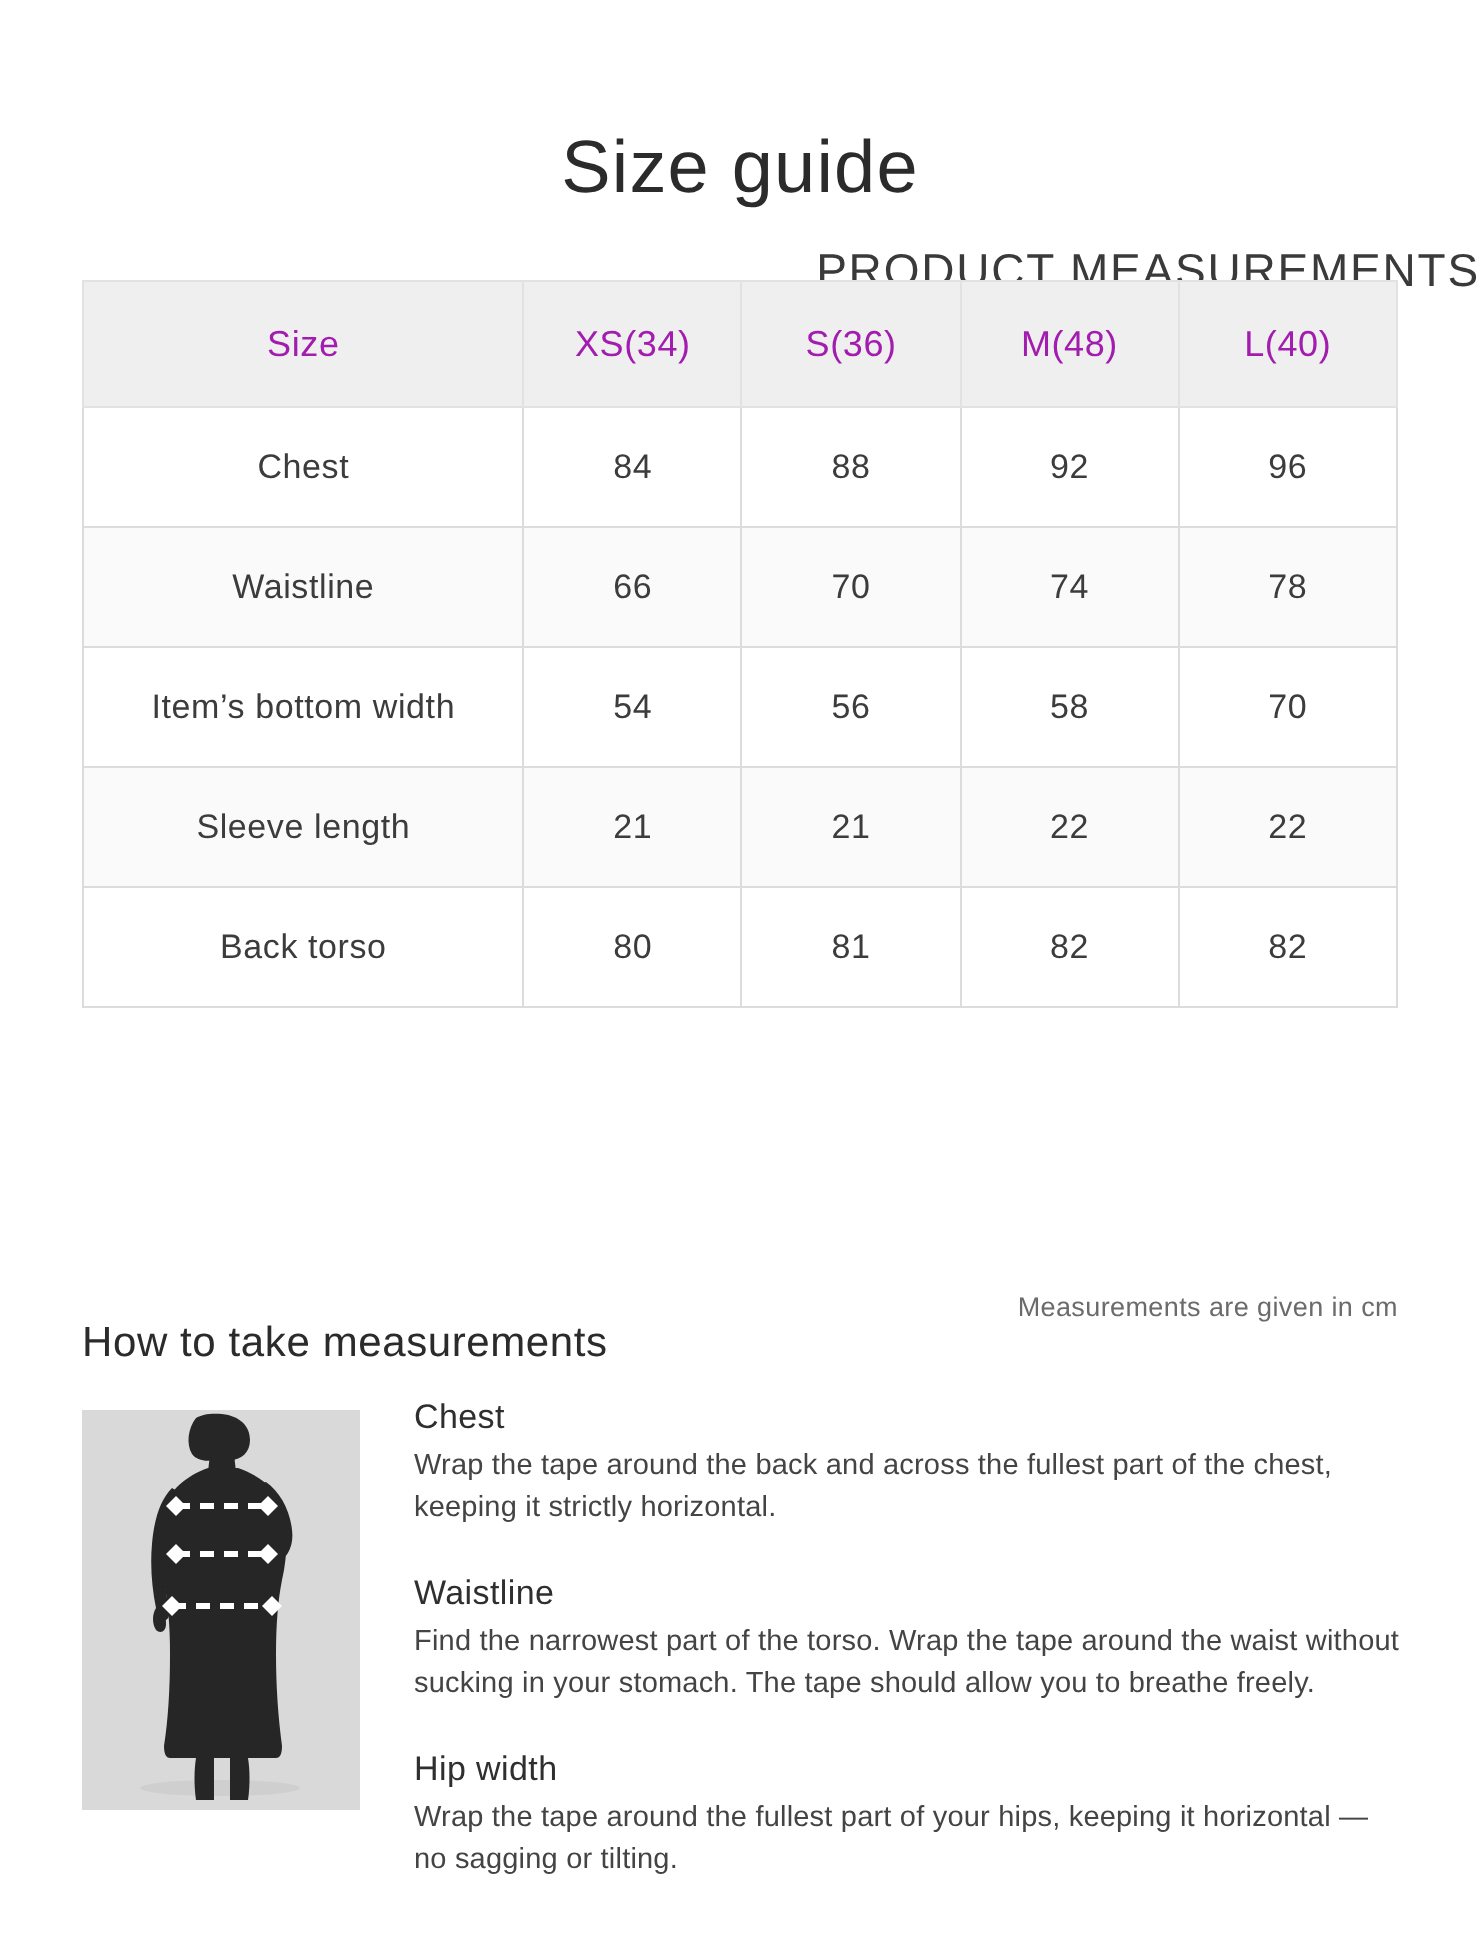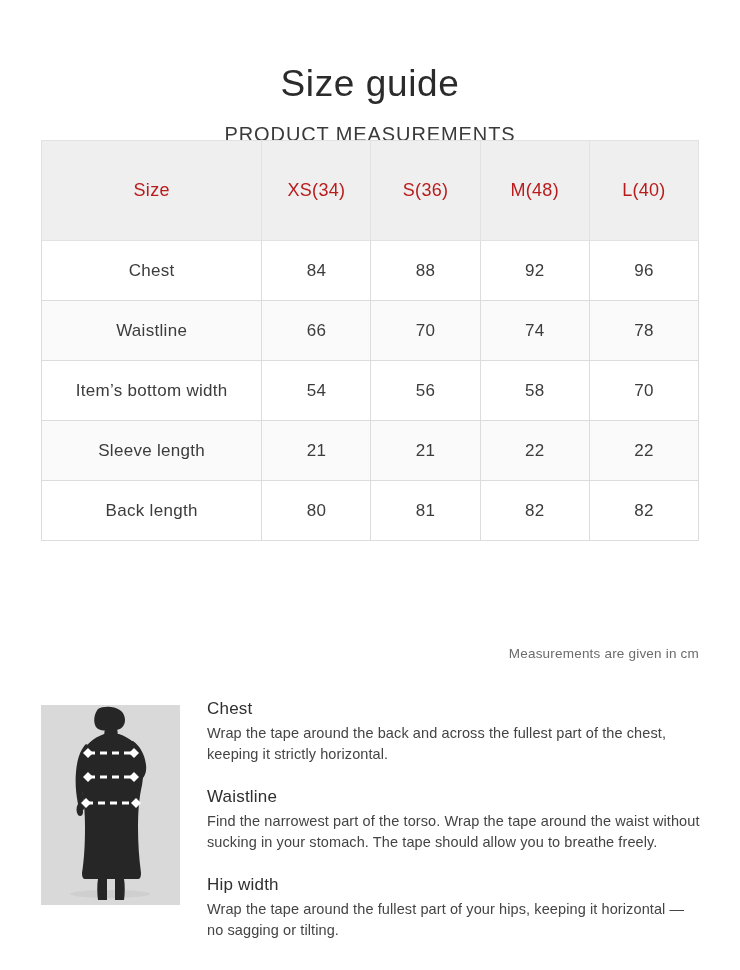--- a/index.html
+++ b/index.html
@@ -28,22 +28,22 @@
     text-align: center;
     font-size: 37px;
     font-weight: 300;
     letter-spacing: 0.6px;
     color: #2b2b2b;
     margin: 0;
     padding-top: 64px;
     line-height: 1.1;
   }
   .subtitle {
-    text-align: center;
-    font-size: 20px;
+    text-align: right;
+    font-size: 23px;
     font-weight: 300;
     letter-spacing: 0.9px;
     color: #3a3a3a;
     margin: 0;
     padding-top: 18px;
     line-height: 1.1;
   }
 
   
   .table-wrap {
@@ -68,23 +68,23 @@
     vertical-align: middle;
     font-weight: 300;
     color: #3c3c3c;
     height: 60px;
     padding: 0 6px;
     font-size: 17px;
     letter-spacing: 0.3px;
   }
   table.size-table thead th {
     background: #efefef;
-    height: 100px;
+    height: 63px;
     font-size: 18px;
-    color: #b91c1c;
+    color: #a21caf;
     border-color: #e2e2e2;
   }
   table.size-table tbody tr:nth-child(even) td {
     background: #fafafa;
   }
   table.size-table tbody tr:nth-child(odd) td {
     background: #ffffff;
   }
   table.size-table tbody td.row-label {
     font-size: 17px;
@@ -203,32 +203,33 @@
           <td>70</td>
         </tr>
         <tr>
           <td class="row-label">Sleeve length</td>
           <td>21</td>
           <td>21</td>
           <td>22</td>
           <td>22</td>
         </tr>
         <tr>
-          <td class="row-label">Back length</td>
+          <td class="row-label">Back torso</td>
           <td>80</td>
           <td>81</td>
           <td>82</td>
           <td>82</td>
         </tr>
       </tbody>
     </table>
   </div>
 
   <div class="table-note">Measurements are given in cm</div>
 
+  <div class="howto-heading">How to take measurements</div>
 
   <div class="howto-body">
 
     <div class="figure">
       <svg viewBox="0 0 139 200" xmlns="http://www.w3.org/2000/svg">
         <rect x="0" y="0" width="139" height="200" fill="#d9d9d9"></rect>
 
         <ellipse cx="69" cy="189" rx="40" ry="4" fill="#cfcfcf"></ellipse>
         <g fill="#262626">
 

